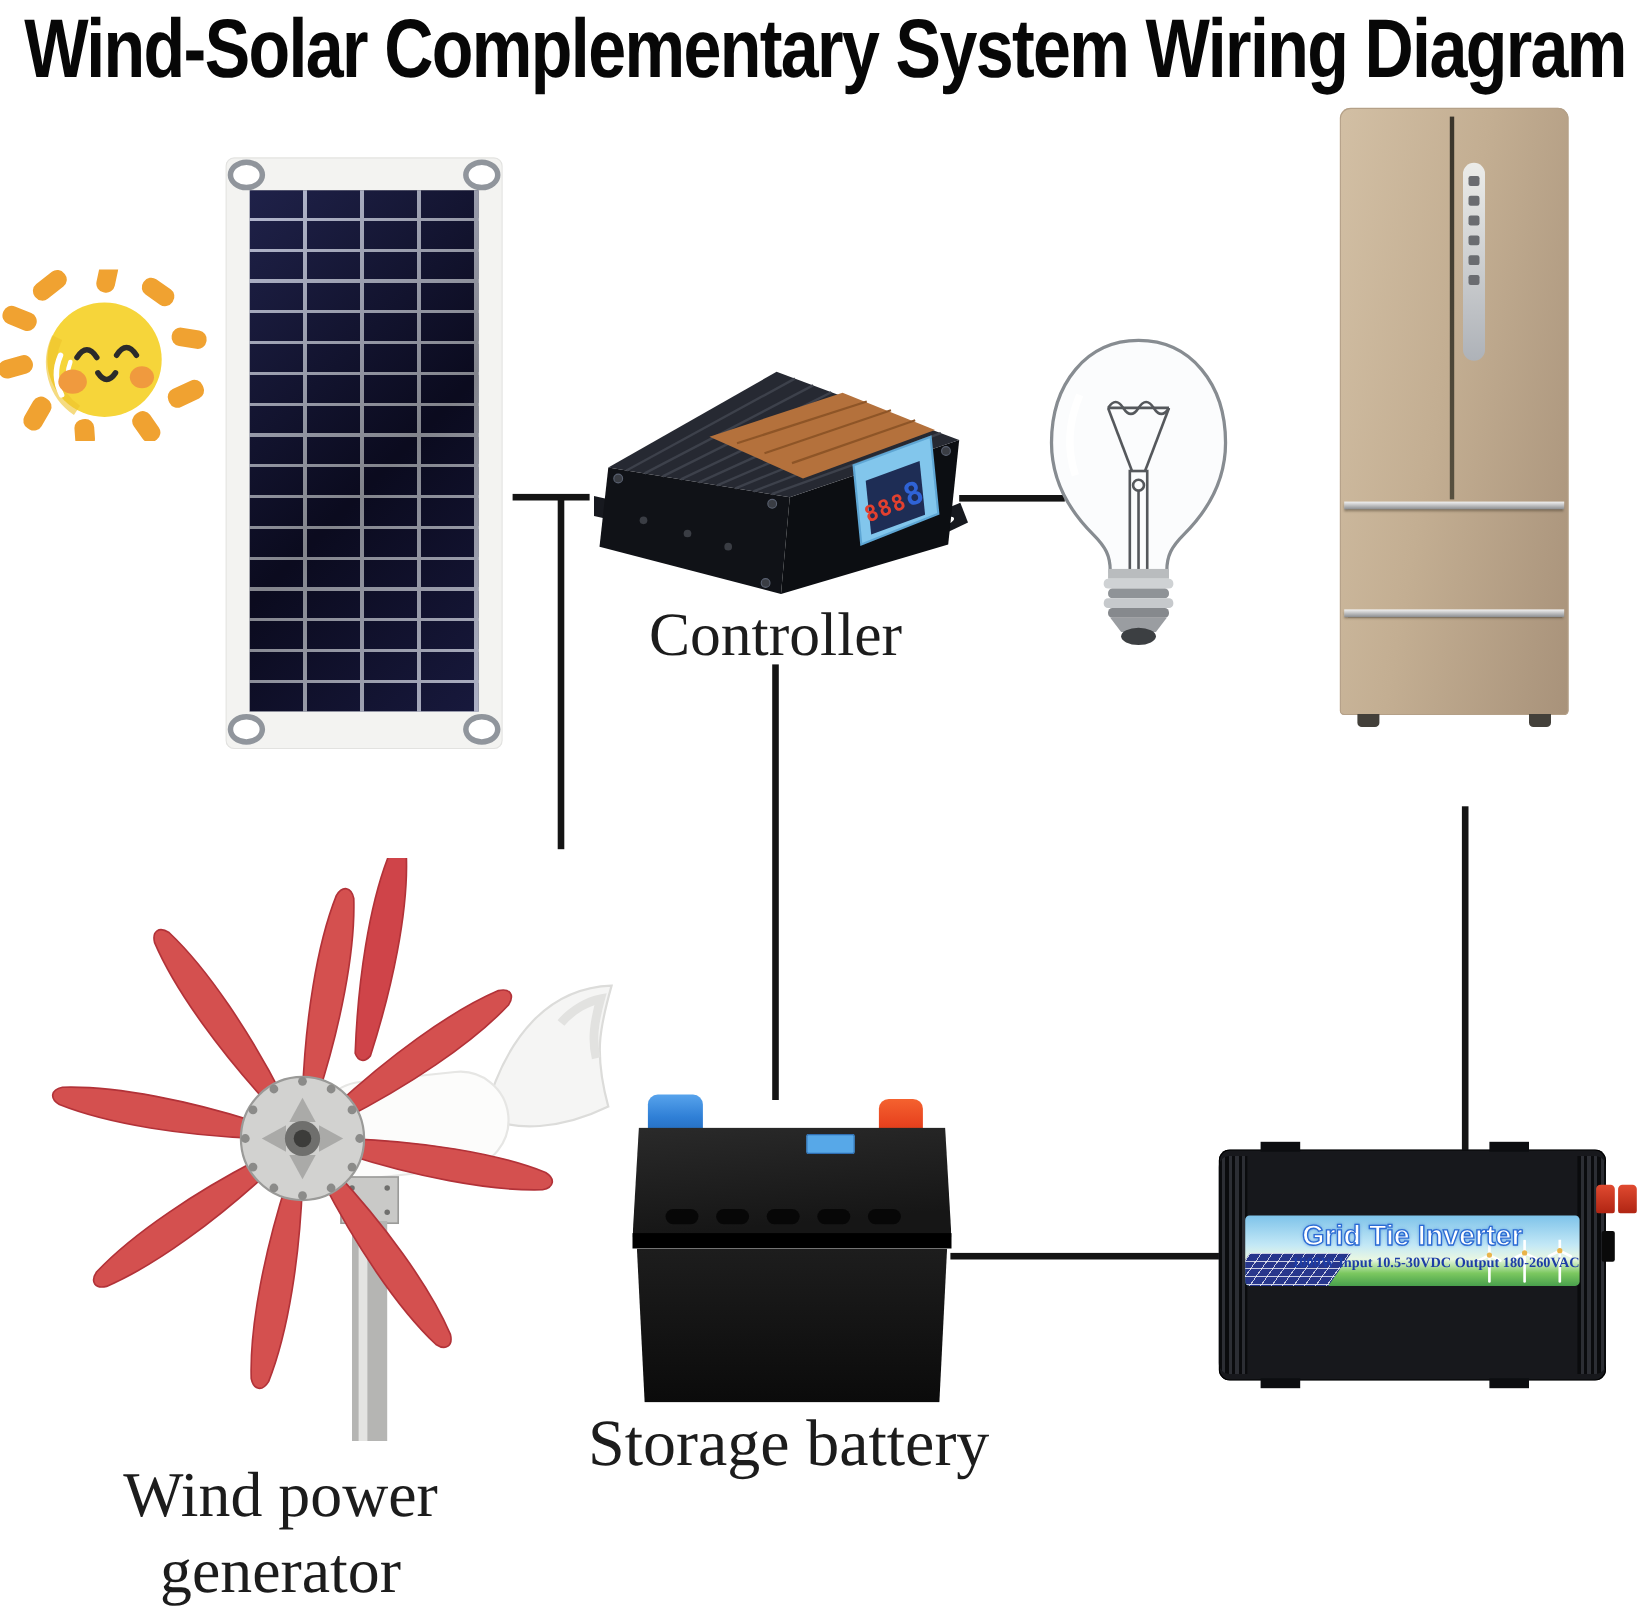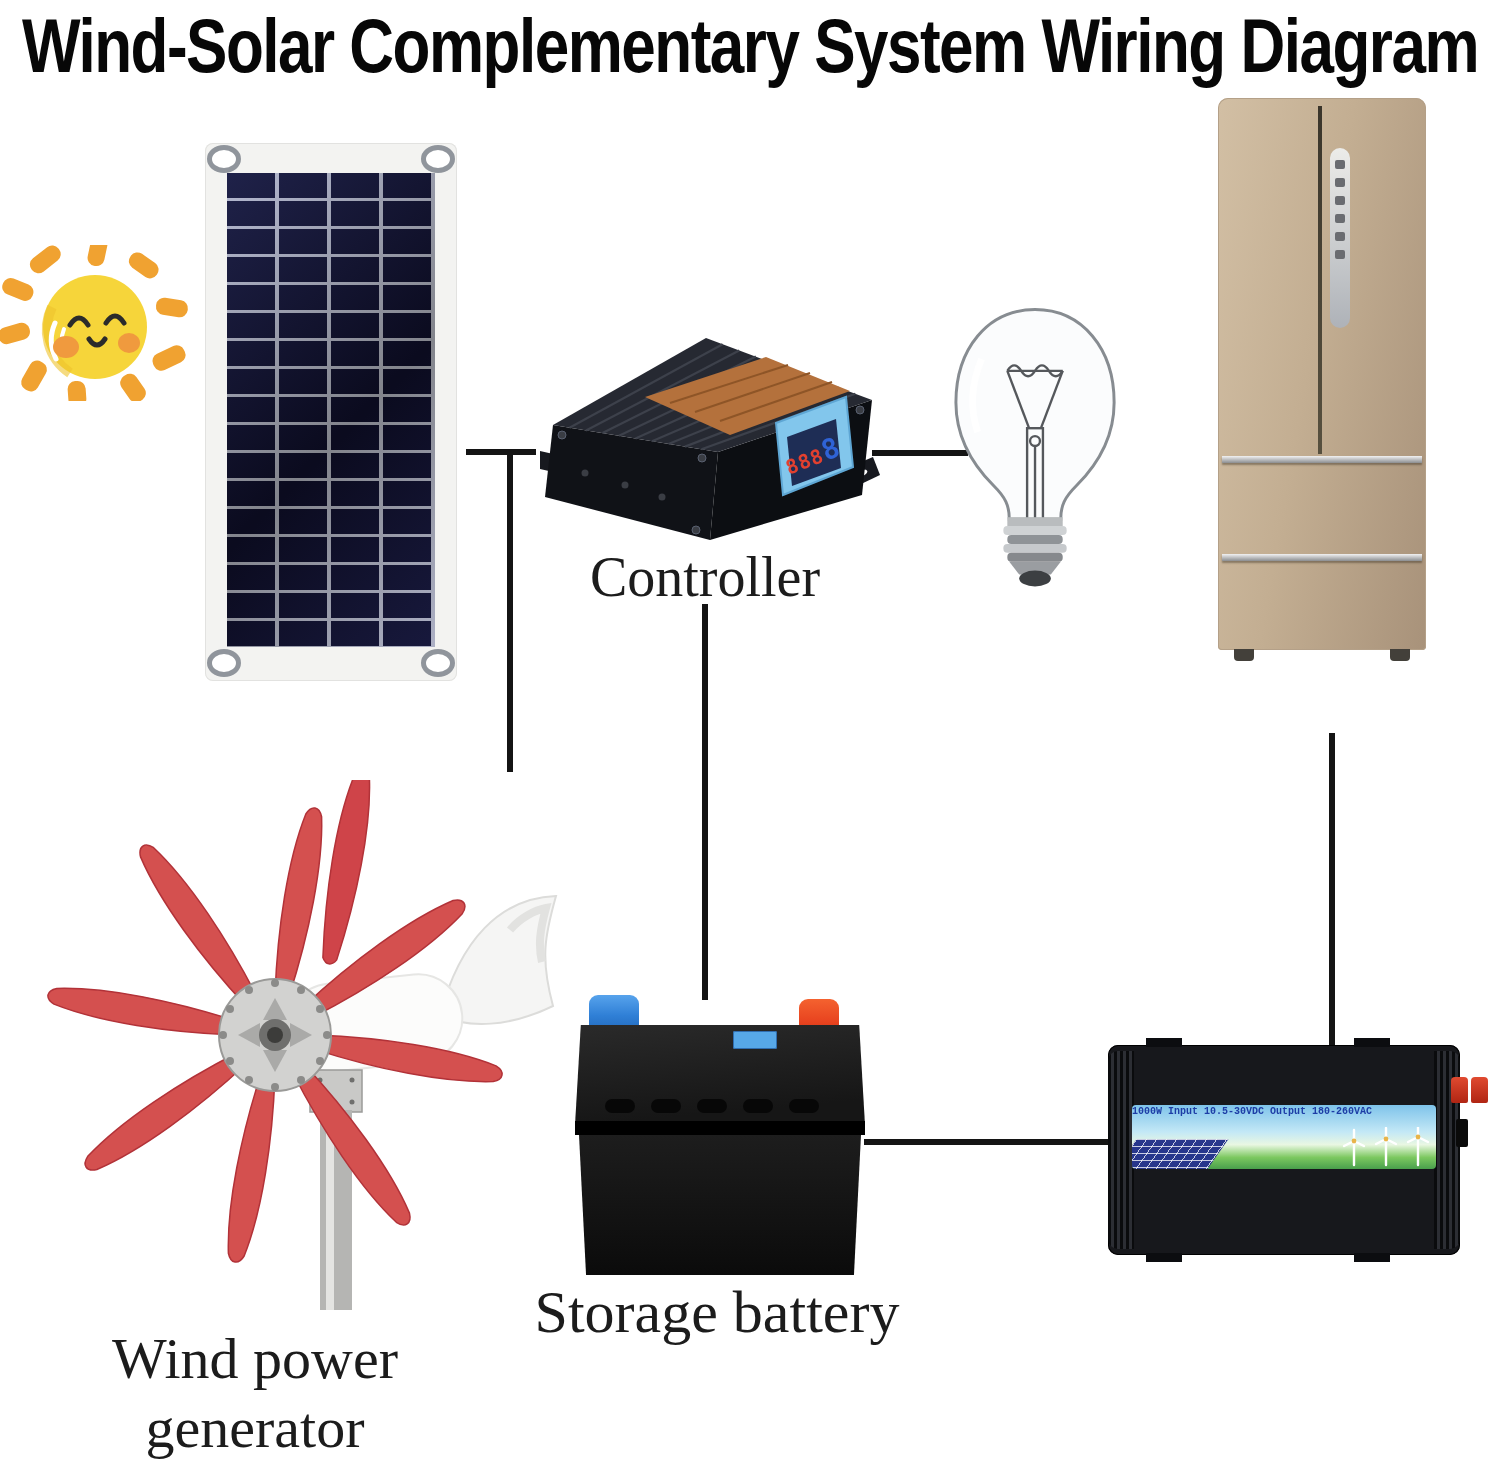--- a/index.html
+++ b/index.html
@@ -83,22 +83,22 @@
   .inverter .bod:before,.inverter .bod:after{content:"";position:absolute;top:6px;bottom:6px;width:26px;
           background:repeating-linear-gradient(90deg,#0a0b0d 0 3px,#2c2e34 3px 6px);}
   .inverter .bod:before{left:0;border-radius:10px 0 0 10px;}
   .inverter .bod:after{right:0;border-radius:0 10px 10px 0;}
   .inverter .tab{position:absolute;width:36px;height:9px;background:#0c0d10;}
   .inverter .band{position:absolute;left:24px;top:60px;width:304px;height:64px;border-radius:4px;overflow:hidden;
           background:linear-gradient(180deg,#7ec3ea 0%,#c3e8f6 42%,#e9f7e2 62%,#7cc860 82%,#49a04c 100%);}
   .inverter .band .ttl{position:relative;z-index:3;margin-top:3px;text-align:center;
           font-family:"Liberation Sans",sans-serif;font-weight:800;font-size:26px;color:#fff;
           -webkit-text-stroke:1.2px #2b6bd4;text-shadow:0 0 3px rgba(43,107,212,.9);}
-  .inverter .band .spec{position:relative;z-index:3;margin-top:1px;text-align:left;
-          font-family:Liberation Mono, monospace;font-weight:700;font-size:10px;color:#1d3da6;}
+  .inverter .band .spec{position:relative;z-index:3;margin-top:1px;text-align:right;
+          font-family:Liberation Serif, serif;font-weight:700;font-size:13px;color:#1d3da6;}
   .inverter .band .pv{position:absolute;z-index:1;left:-6px;bottom:0;width:92px;height:30px;
           background-color:#27368c;transform:skewX(-35deg);
           background-image:repeating-linear-gradient(to right,rgba(255,255,255,.75) 0 1px,rgba(0,0,0,0) 1px 10px),
                            repeating-linear-gradient(to bottom,rgba(255,255,255,.75) 0 1px,rgba(0,0,0,0) 1px 7px);}
   .inverter .band svg.wts{position:absolute;z-index:2;right:4px;bottom:2px;}
   .inverter .terms{position:absolute;right:-28px;top:32px;display:flex;gap:3px;}
   .inverter .terms i{width:17px;height:26px;background:linear-gradient(#e04a30,#b02513);border-radius:4px 4px 2px 2px;}
   .inverter .conn{position:absolute;right:-8px;top:74px;width:12px;height:28px;background:#0a0a0a;border-radius:2px;}
 </style>
 </head>
@@ -320,20 +320,21 @@
             <line x1="46" y1="12" x2="36" y2="17"></line>
           <line x1="78" y1="10" x2="78" y2="38"></line>
             <line x1="78" y1="10" x2="78" y2="-1"></line>
           <line x1="78" y1="10" x2="88" y2="15"></line>
             <line x1="78" y1="10" x2="68" y2="15"></line>
         </g>
         <circle cx="14" cy="14" r="2.4" fill="#e8b44a"></circle>
           <circle cx="46" cy="12" r="2.4" fill="#e8b44a"></circle>
         <circle cx="78" cy="10" r="2.4" fill="#e8b44a"></circle>
       </svg>
+      <div class="ttl">Grid Tie Inverter</div>
       <div class="spec">1000W  Input 10.5-30VDC  Output 180-260VAC</div>
     </div>
     <div class="terms">
         <i></i>
         <i></i>
       </div>
     <div class="conn"></div>
   </div>
 
 </div>

